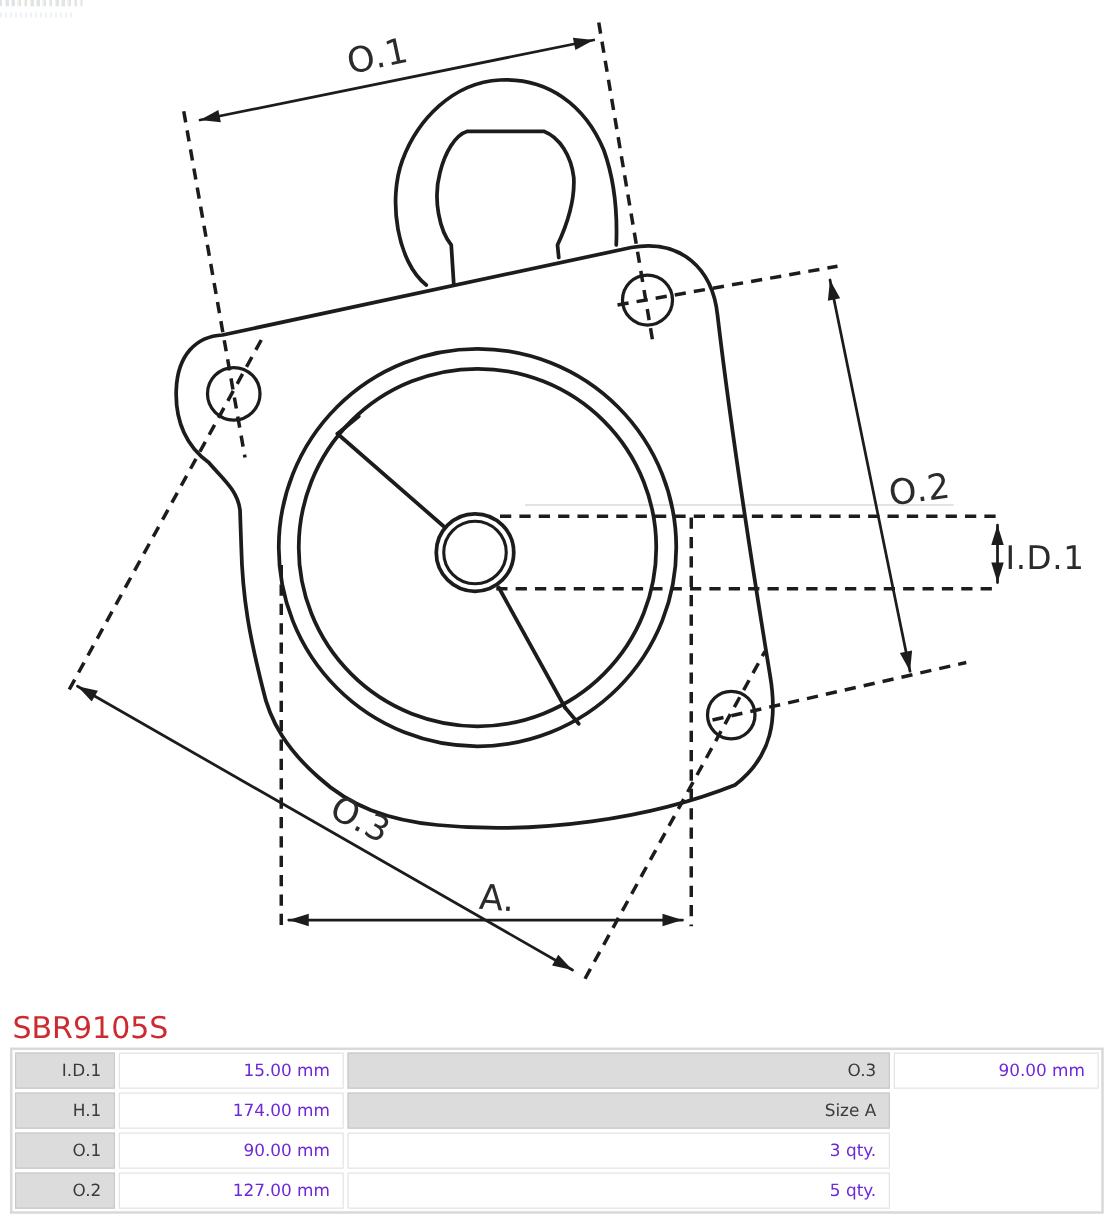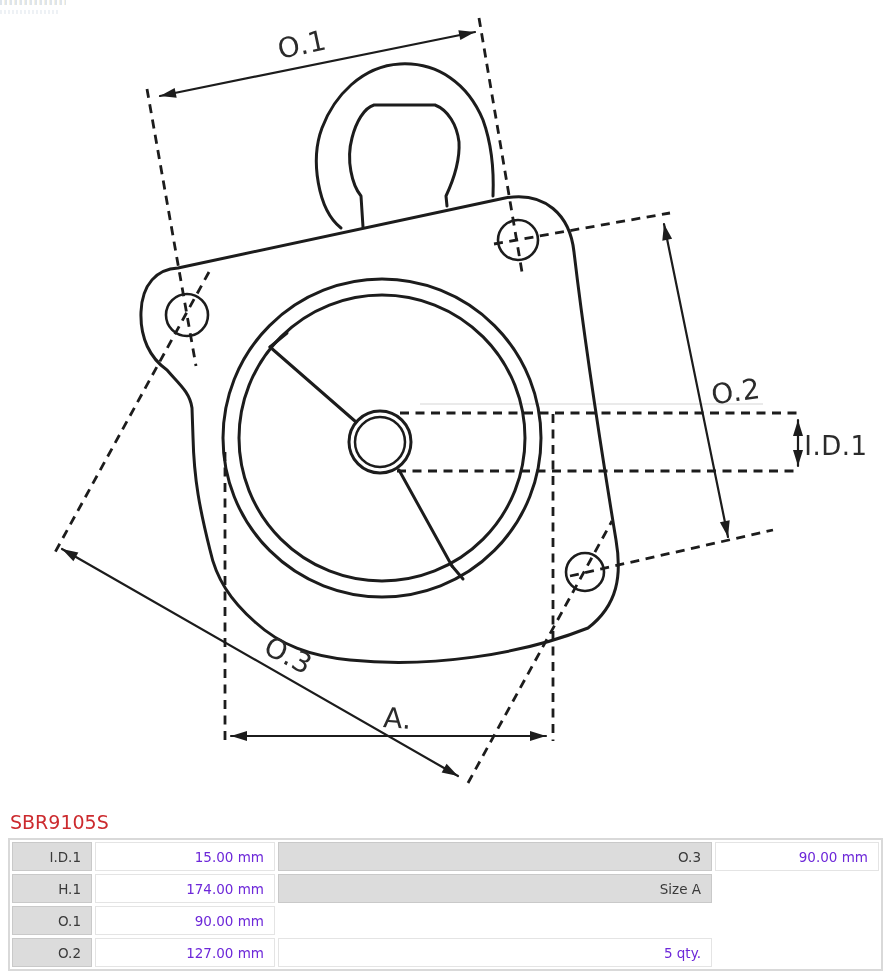--- a/index.html
+++ b/index.html
@@ -6,21 +6,21 @@
   body{width:889px;height:979px;position:relative;overflow:hidden;
        font-family:"DejaVu Sans","Liberation Sans",sans-serif;}
   .artifact{position:absolute;opacity:.35;}
   .artifact.row1{left:0;top:0;width:66px;height:5px;
     background:repeating-linear-gradient(90deg,#9fb3c8 0 2px,#fff 2px 4px,#e8d9a8 4px 5px);}
   .artifact.row2{left:0;top:10px;width:58px;height:4px;opacity:.18;
     background:repeating-linear-gradient(90deg,#9fb3c8 0 2px,#fff 2px 4px);}
   svg#drawing{position:absolute;left:0;top:0;}
   .dim-label{font-size:28px;fill:#2b2b2b;letter-spacing:.5px;}
   .dim-label.small{font-size:26px;}
-  #part-title{position:absolute;left:10px;top:811px;font-size:19px;line-height:22px;}
+  #part-title{position:absolute;left:10px;top:811px;font-size:24px;line-height:22px;}
   .spec-table{position:absolute;left:8px;top:838px;width:867px;
     border:2px solid #d9d9d9;background:#fff;padding:2px;}
   .spec-row{display:grid;grid-template-columns:80px 180px 434px 1fr;gap:3px;margin-bottom:3px;}
   .spec-row:last-child{margin-bottom:0;}
   .cell{height:29px;display:flex;align-items:center;justify-content:flex-end;
     padding-right:10px;font-size:13.5px;color:#3a3a3a;box-sizing:border-box;}
   .cell.key{background:#dcdcdc;border:1px solid #c9c9c9;}
   .cell.val{background:#ffffff;border:1px solid #e4e4e4;color:#6d28d9;}
 </style>
 </head>
@@ -125,19 +125,20 @@
     <div class="cell val">90.00 mm</div>
   </div>
   <div class="spec-row">
     <div class="cell key">H.1</div>
     <div class="cell val">174.00 mm</div>
     <div class="cell key">Size A</div>
   </div>
   <div class="spec-row">
     <div class="cell key">O.1</div>
     <div class="cell val">90.00 mm</div>
+    <div class="cell val">3 qty.</div>
   </div>
   <div class="spec-row">
     <div class="cell key">O.2</div>
     <div class="cell val">127.00 mm</div>
     <div class="cell val">5 qty.</div>
   </div>
 </div>
 
 </body></html>

